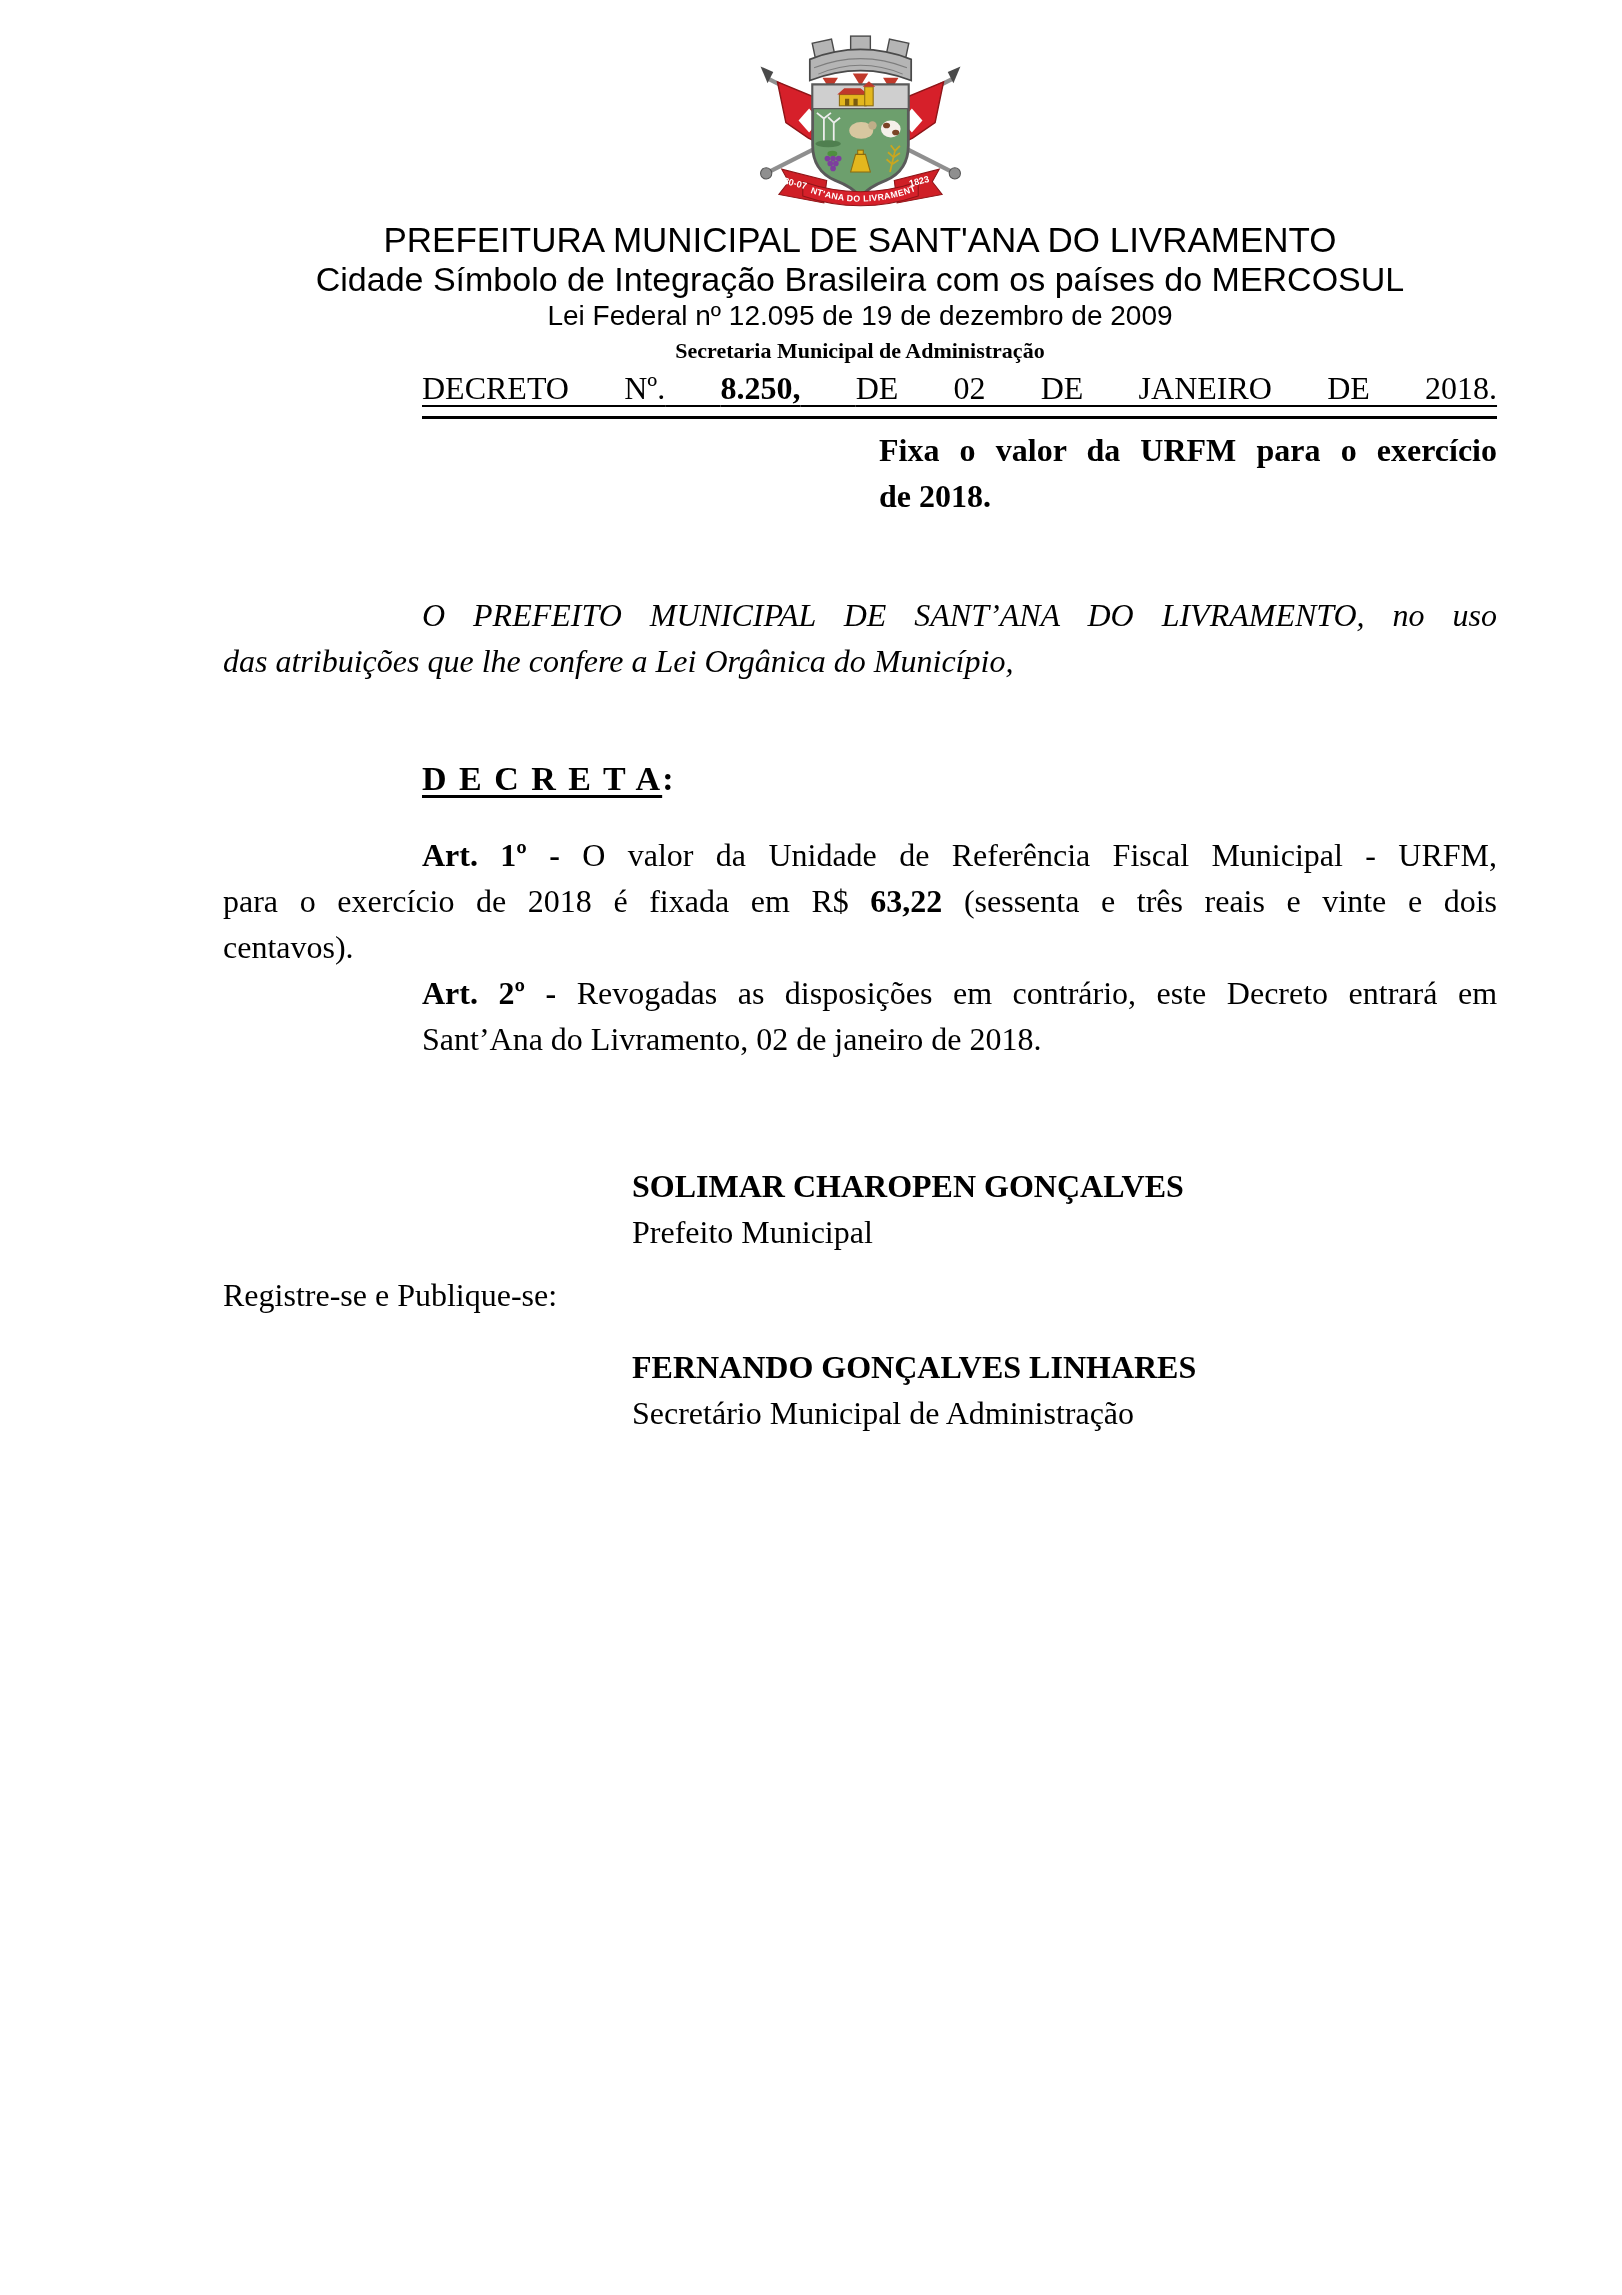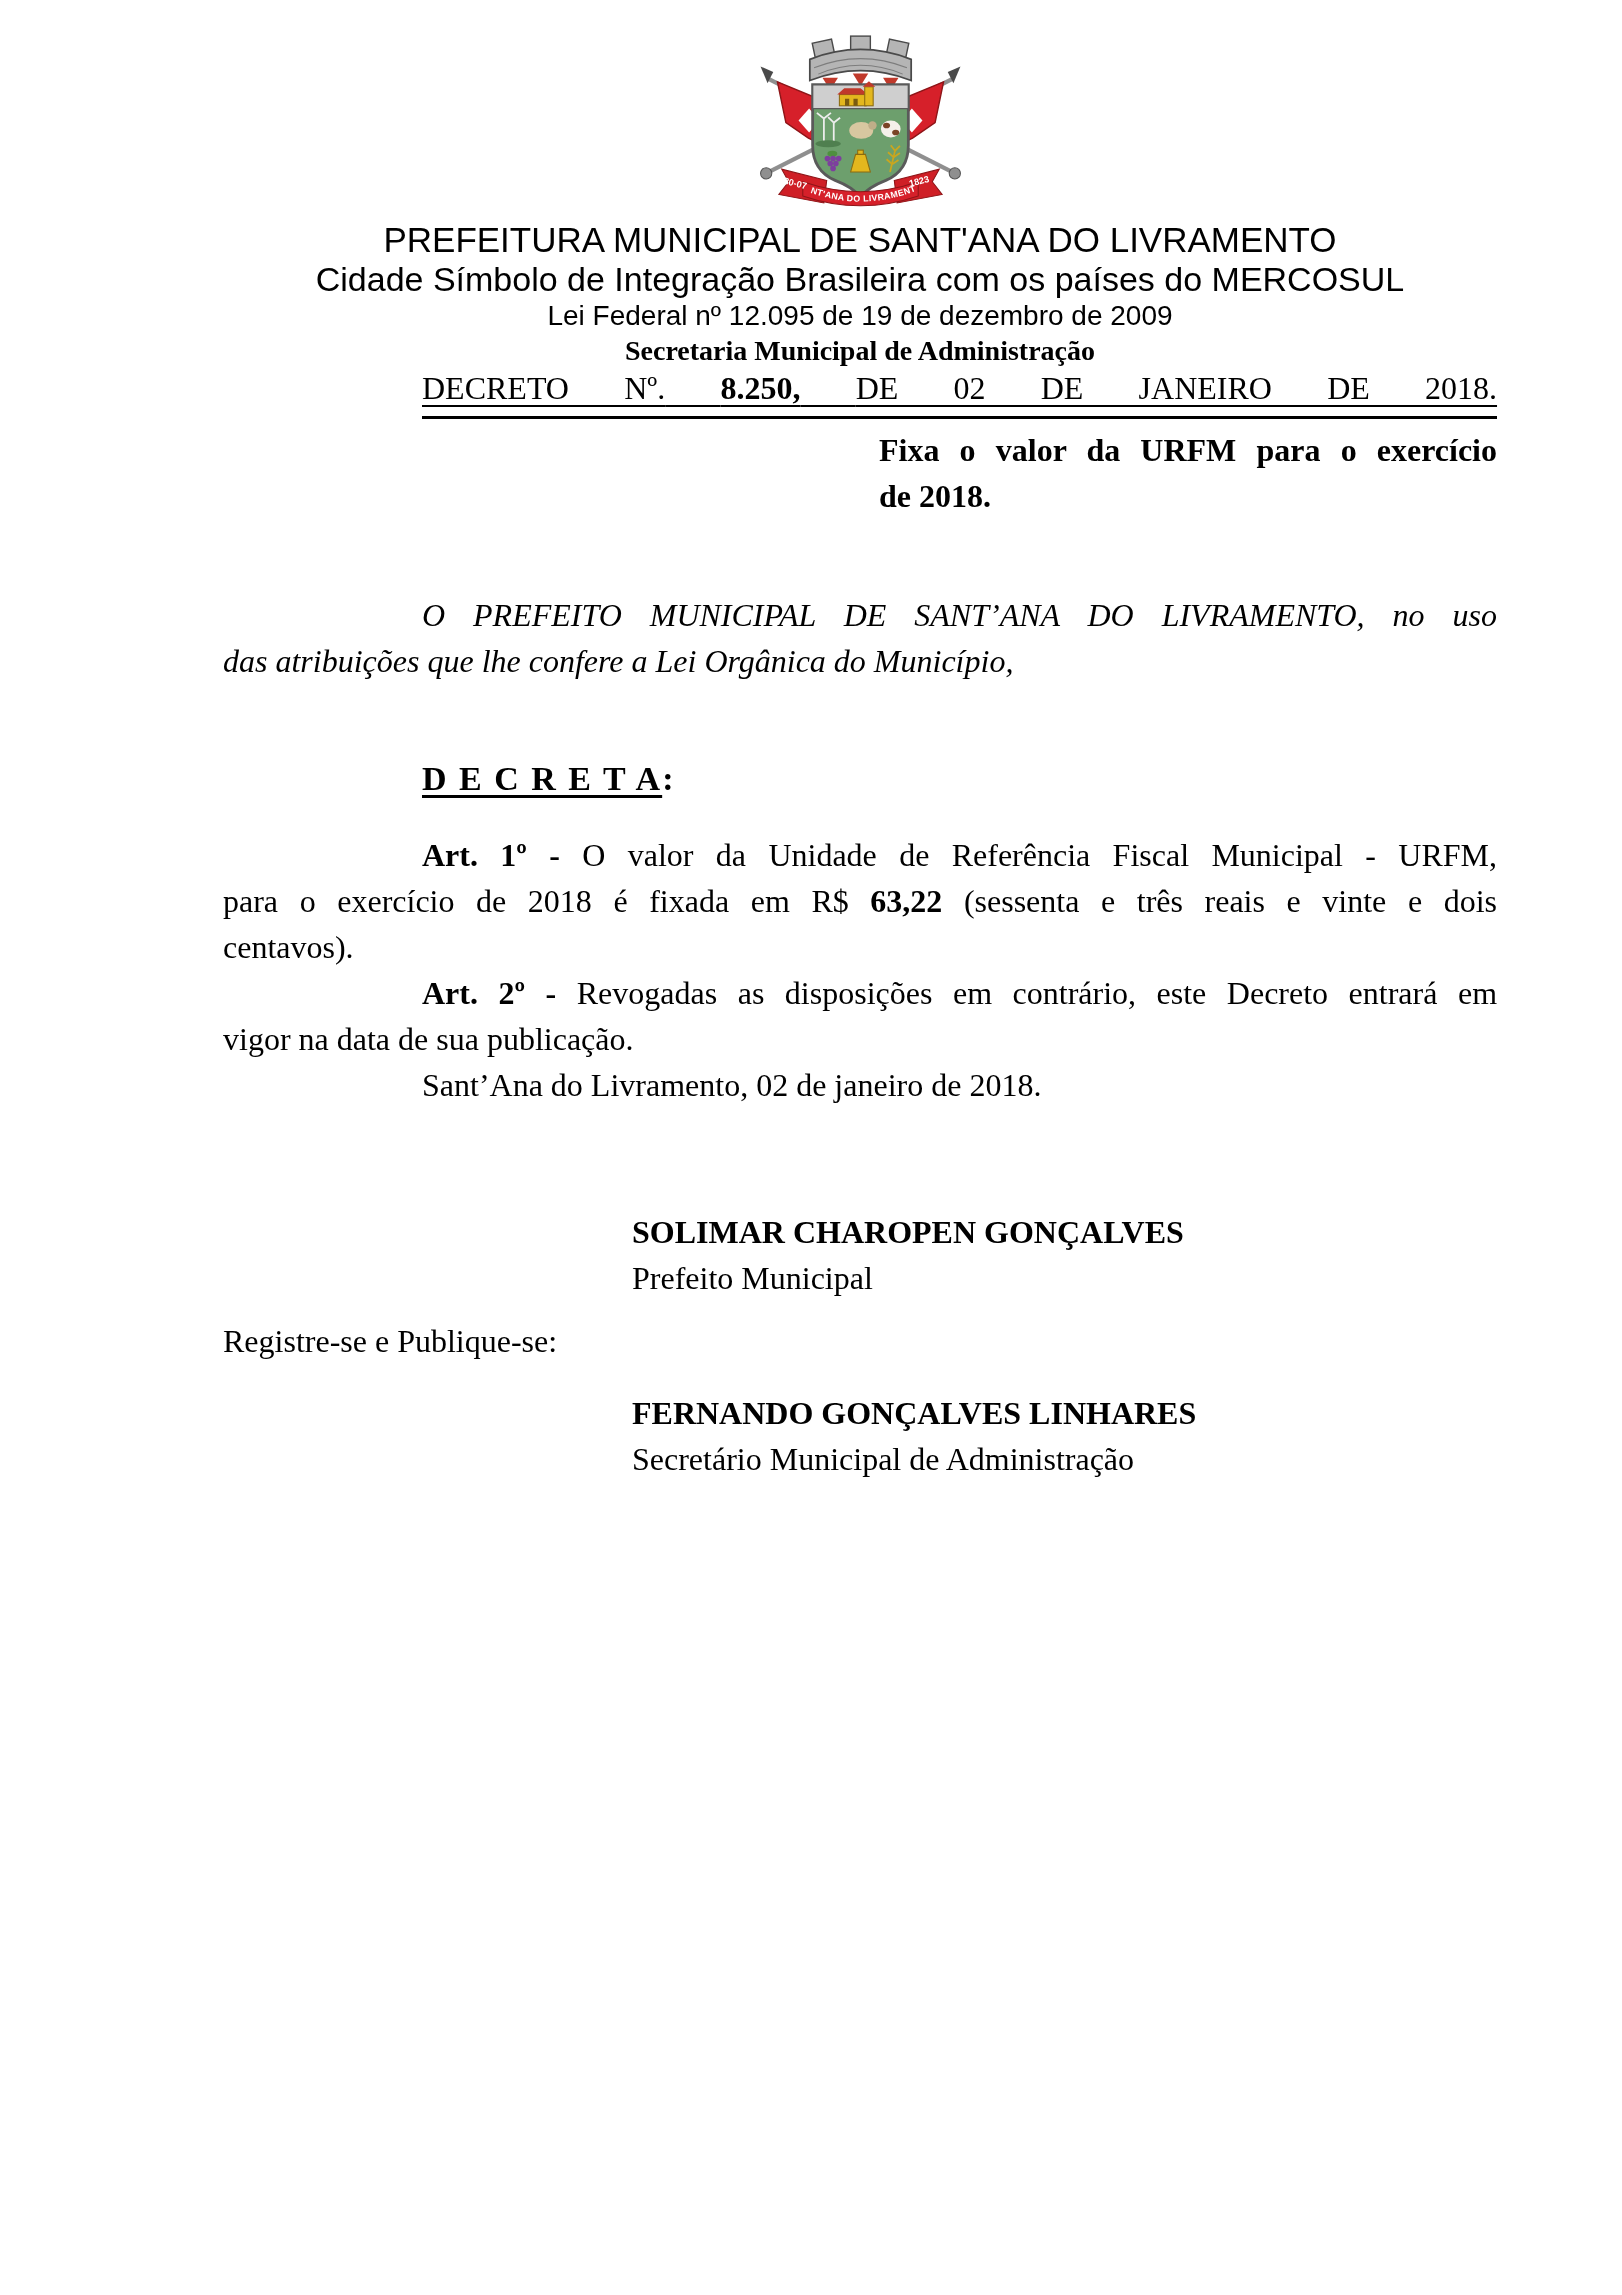--- a/index.html
+++ b/index.html
@@ -15,21 +15,21 @@
     font-family: "Liberation Serif", serif;
   }
   
   .crest-wrap { padding-top: 34px; text-align: center; }
   .crest { width: 243px; height: 183px; display: inline-block; }
   
   .h-line { text-align: center; font-family: "Liberation Sans", sans-serif; }
   .h1 { font-size: 35px; line-height: 41px; }
   .h2 { font-size: 34px; line-height: 39px; }
   .h3 { font-size: 28px; line-height: 34px; }
-  .h4 { font-family: "Liberation Serif", serif; font-weight: bold; font-size: 28px; line-height: 35px; }
+  .h4 { font-family: "Liberation Serif", serif; font-weight: bold; font-size: 22px; line-height: 35px; }
   
   .decree-title {
     margin-left: 199px;
     font-size: 32px;
     line-height: 41px;
     text-align: justify;
     text-align-last: justify;
     text-decoration: underline;
     text-decoration-thickness: 2px;
     text-underline-offset: 6px;
@@ -225,21 +225,20 @@
       <span>para o exercício de 2018 é fixada em R$ </span><span class="bold">63,22</span><span> (sessenta e três reais e vinte e dois</span>
     </div>
     <div>centavos).</div>
   </div>
 
   <div class="body-text">
     <div class="jline indent">
       <span class="bold">Art. 2º -</span>
       <span> Revogadas as disposições em contrário, este Decreto entrará em</span>
     </div>
-    <div>vigor na data de sua publicação.</div>
   </div>
 
   <div class="body-text dateline">Sant’Ana do Livramento, 02 de janeiro de 2018.</div>
 
   <div class="sig-block sig1">
     <div class="bold">SOLIMAR CHAROPEN GONÇALVES</div>
     <div>Prefeito Municipal</div>
   </div>
 
   <div class="registre">Registre-se e Publique-se:</div>

